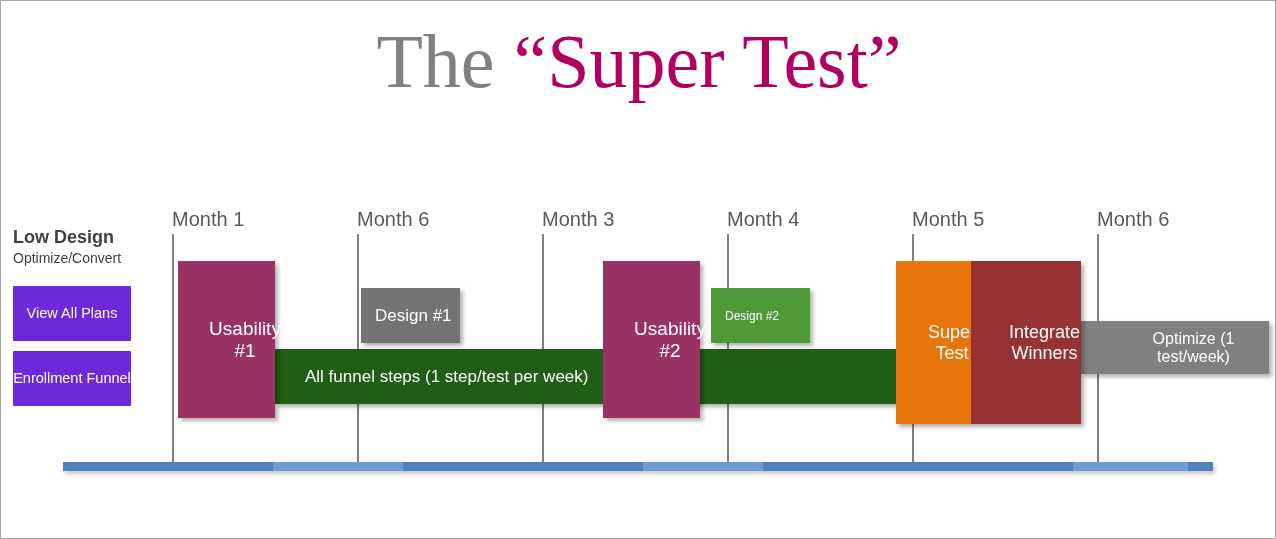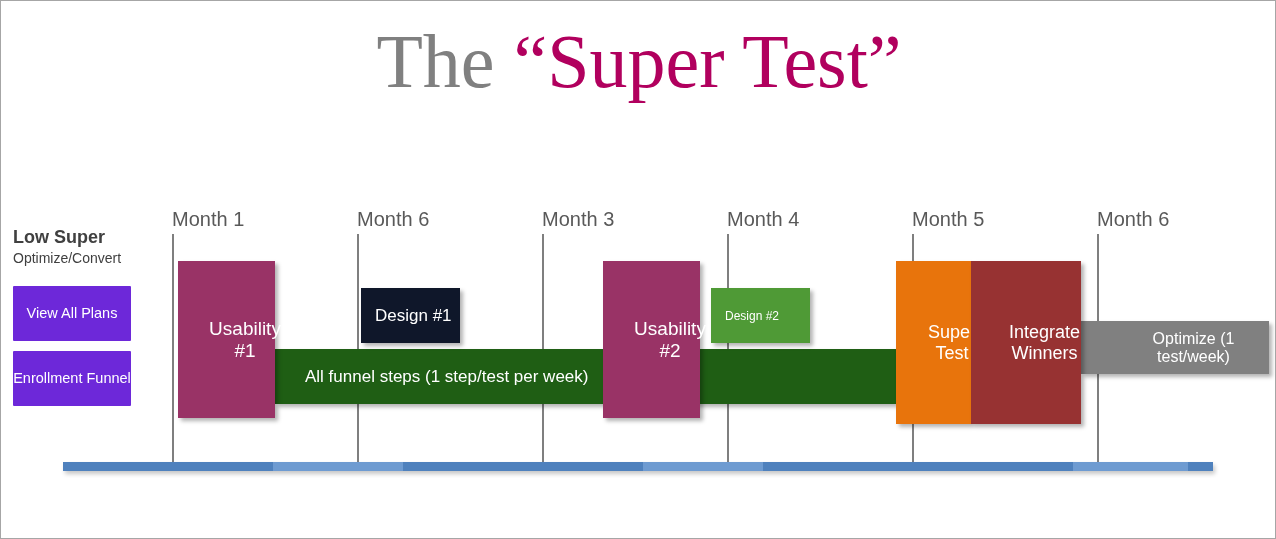--- a/index.html
+++ b/index.html
@@ -122,21 +122,21 @@
 </head>
 <body>
 
 <div id="slide">
 
   <div id="title">
     <span class="t-plain">The </span><span class="t-accent">“Super Test”</span>
   </div>
 
   <div id="left-block">
-    <div id="funnel-title">Low Super</div>
+    <div id="funnel-title">Low Design</div>
     <div id="funnel-sub">Optimize/Convert</div>
     <div class="side-btn" id="btn-view-plans">View All Plans</div>
     <div class="side-btn" id="btn-enroll">Enrollment Funnel</div>
   </div>
 
   <div class="tick" style="left:171px;"></div>
   <div class="tick" style="left:356px;"></div>
   <div class="tick" style="left:541px;"></div>
   <div class="tick" style="left:726px;"></div>
   <div class="tick" style="left:911px;"></div>
@@ -149,21 +149,21 @@
   <div class="month-label" style="left:911px;">Month 5</div>
   <div class="month-label" style="left:1096px;">Month 6</div>
 
   <div class="bar leftpad shadow layer-green-bar" style="left:274px; top:348px; width:621px; height:55px; background:#1f5e14; font-size:17px;padding-left:30px;">All funnel steps (1 step/test per week)</div>
 
   <div class="bar center shadow layer-gray" style="left:1080px; top:320px; width:188px; height:53px; background:#808080; font-size:16px;">Optimize (1 test/week)</div>
 
   <div class="bar center shadow layer-box" style="left:177px; top:260px; width:97px; height:157px; background:#993366; font-size:19px; white-space:pre-line;">Usability
 #1</div>
 
-  <div class="bar leftpad shadow layer-box" style="left:360px; top:287px; width:99px; height:55px; background:#0f172a; font-size:17px;">Design #1</div>
+  <div class="bar leftpad shadow layer-box" style="left:360px; top:287px; width:99px; height:55px; background:#737373; font-size:17px;">Design #1</div>
 
   <div class="bar center shadow layer-box" style="left:602px; top:260px; width:97px; height:157px; background:#993366; font-size:19px; white-space:pre-line;">Usability
 #2</div>
 
   <div class="bar leftpad shadow layer-box" style="left:710px; top:287px; width:99px; height:55px; background:#4f9a36; font-size:12px;">Design #2</div>
 
   <div class="bar center shadow layer-box" style="left:895px; top:260px; width:75px; height:163px; background:#e8740c; font-size:18px; white-space:pre-line;">Super
 Test</div>
 
   <div class="bar center shadow layer-box" style="left:970px; top:260px; width:110px; height:163px; background:#973232; font-size:18px; white-space:pre-line;">Integrate

